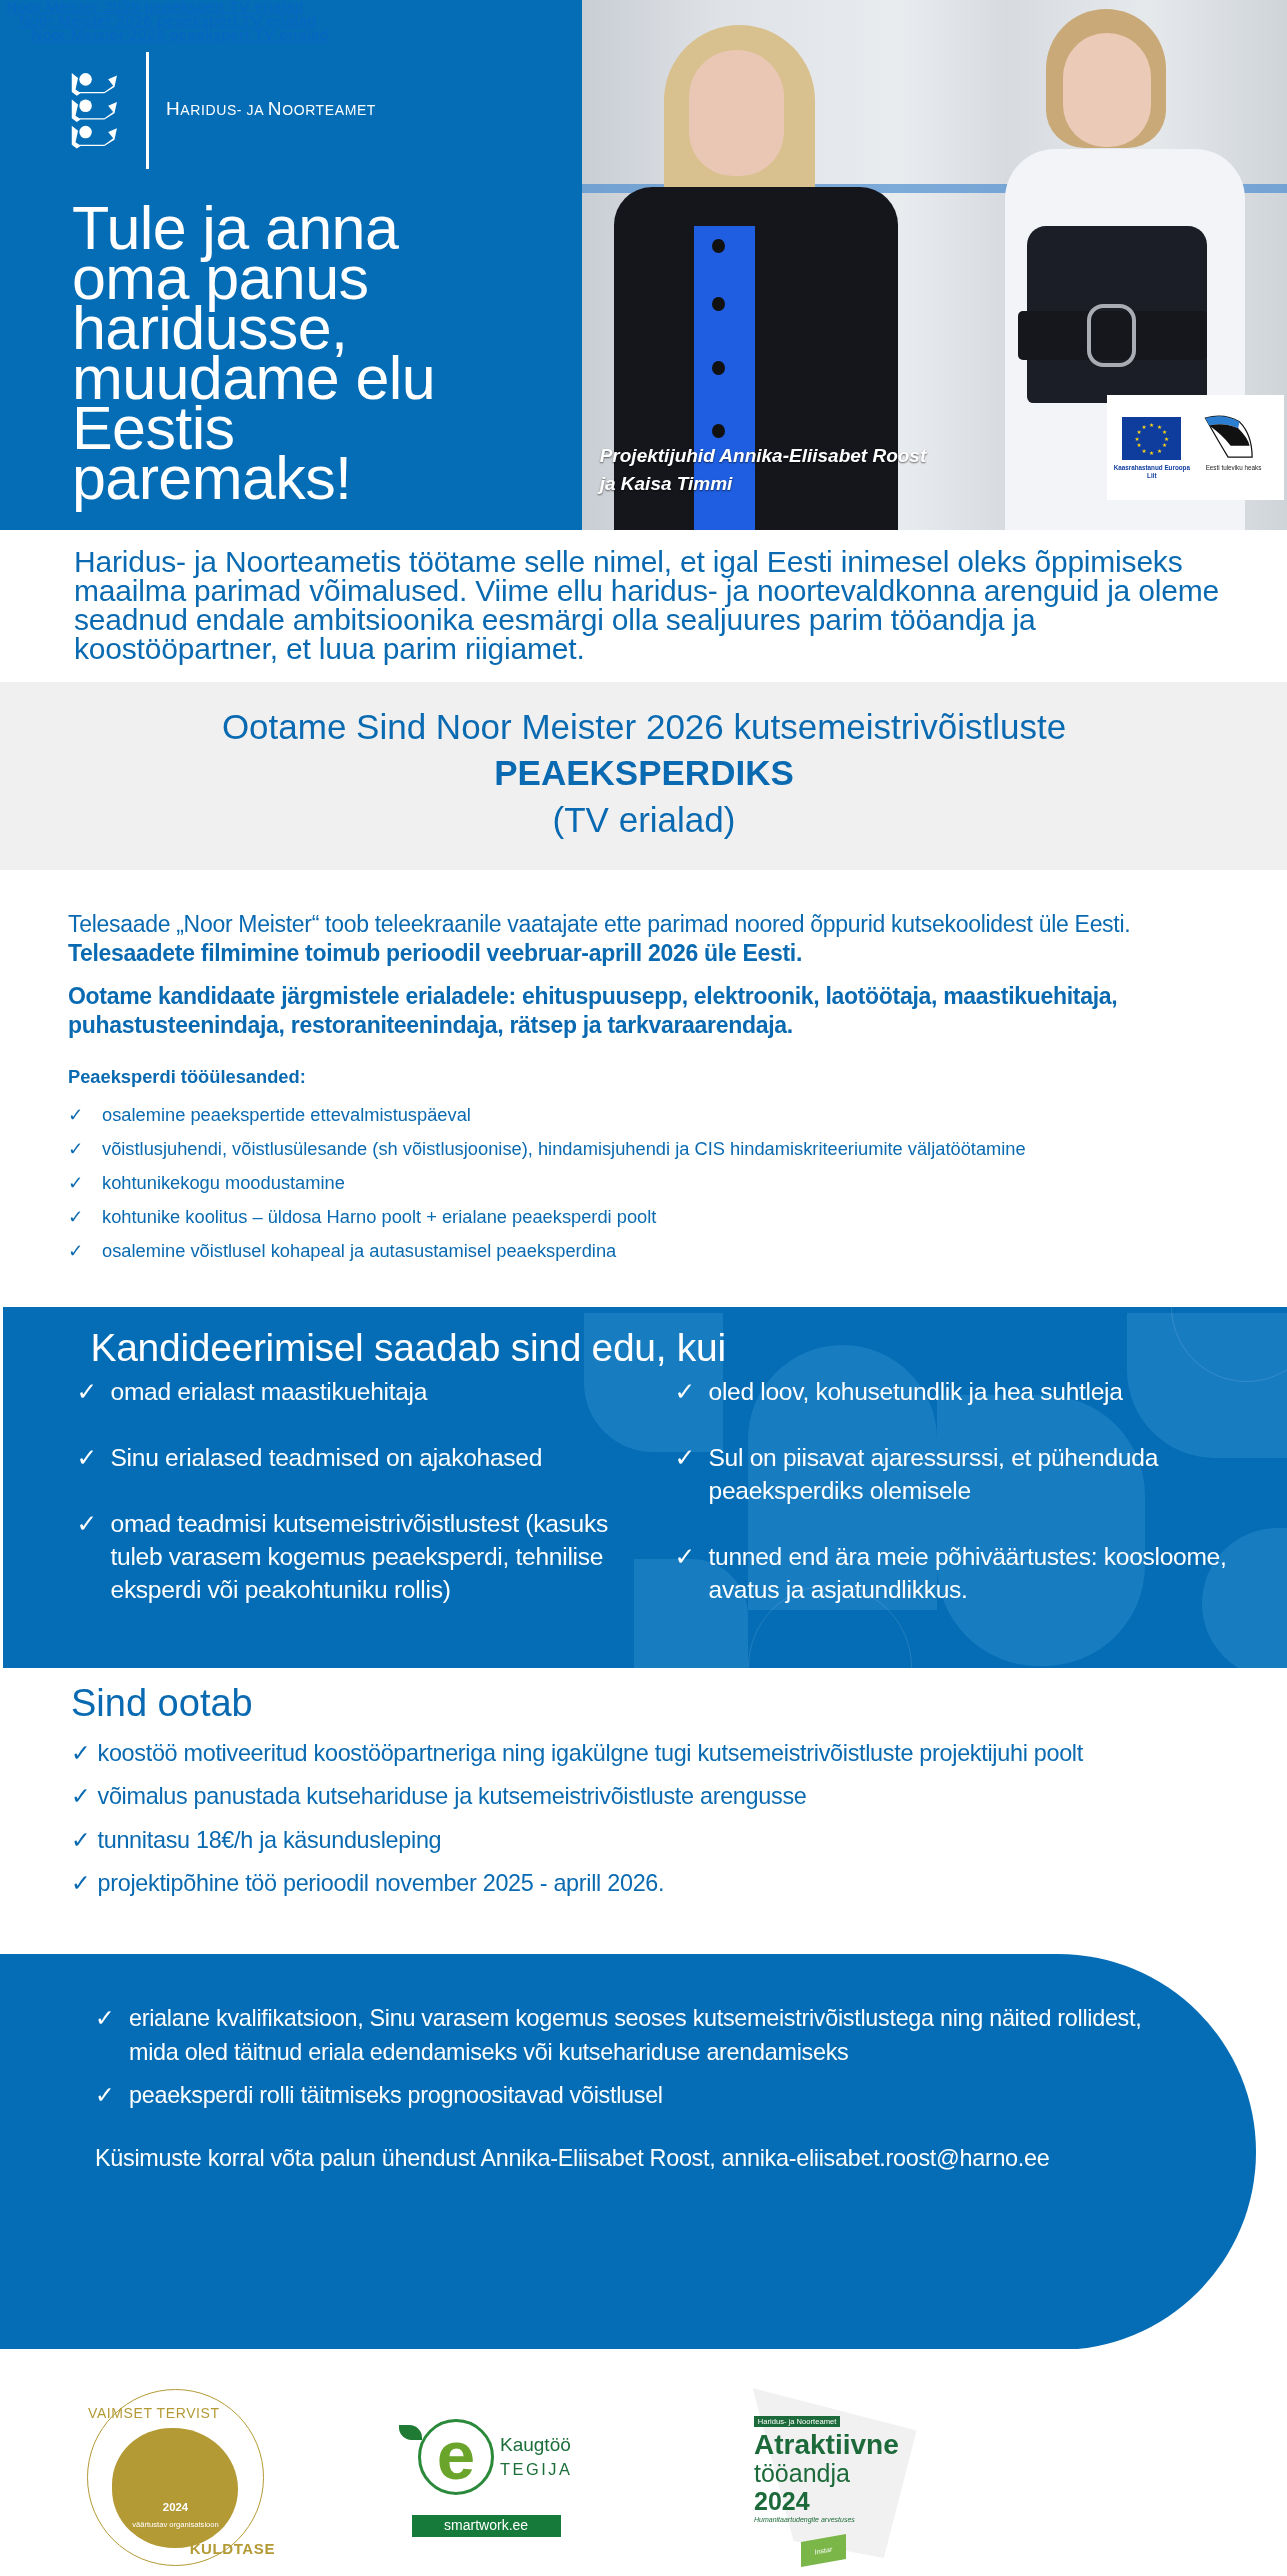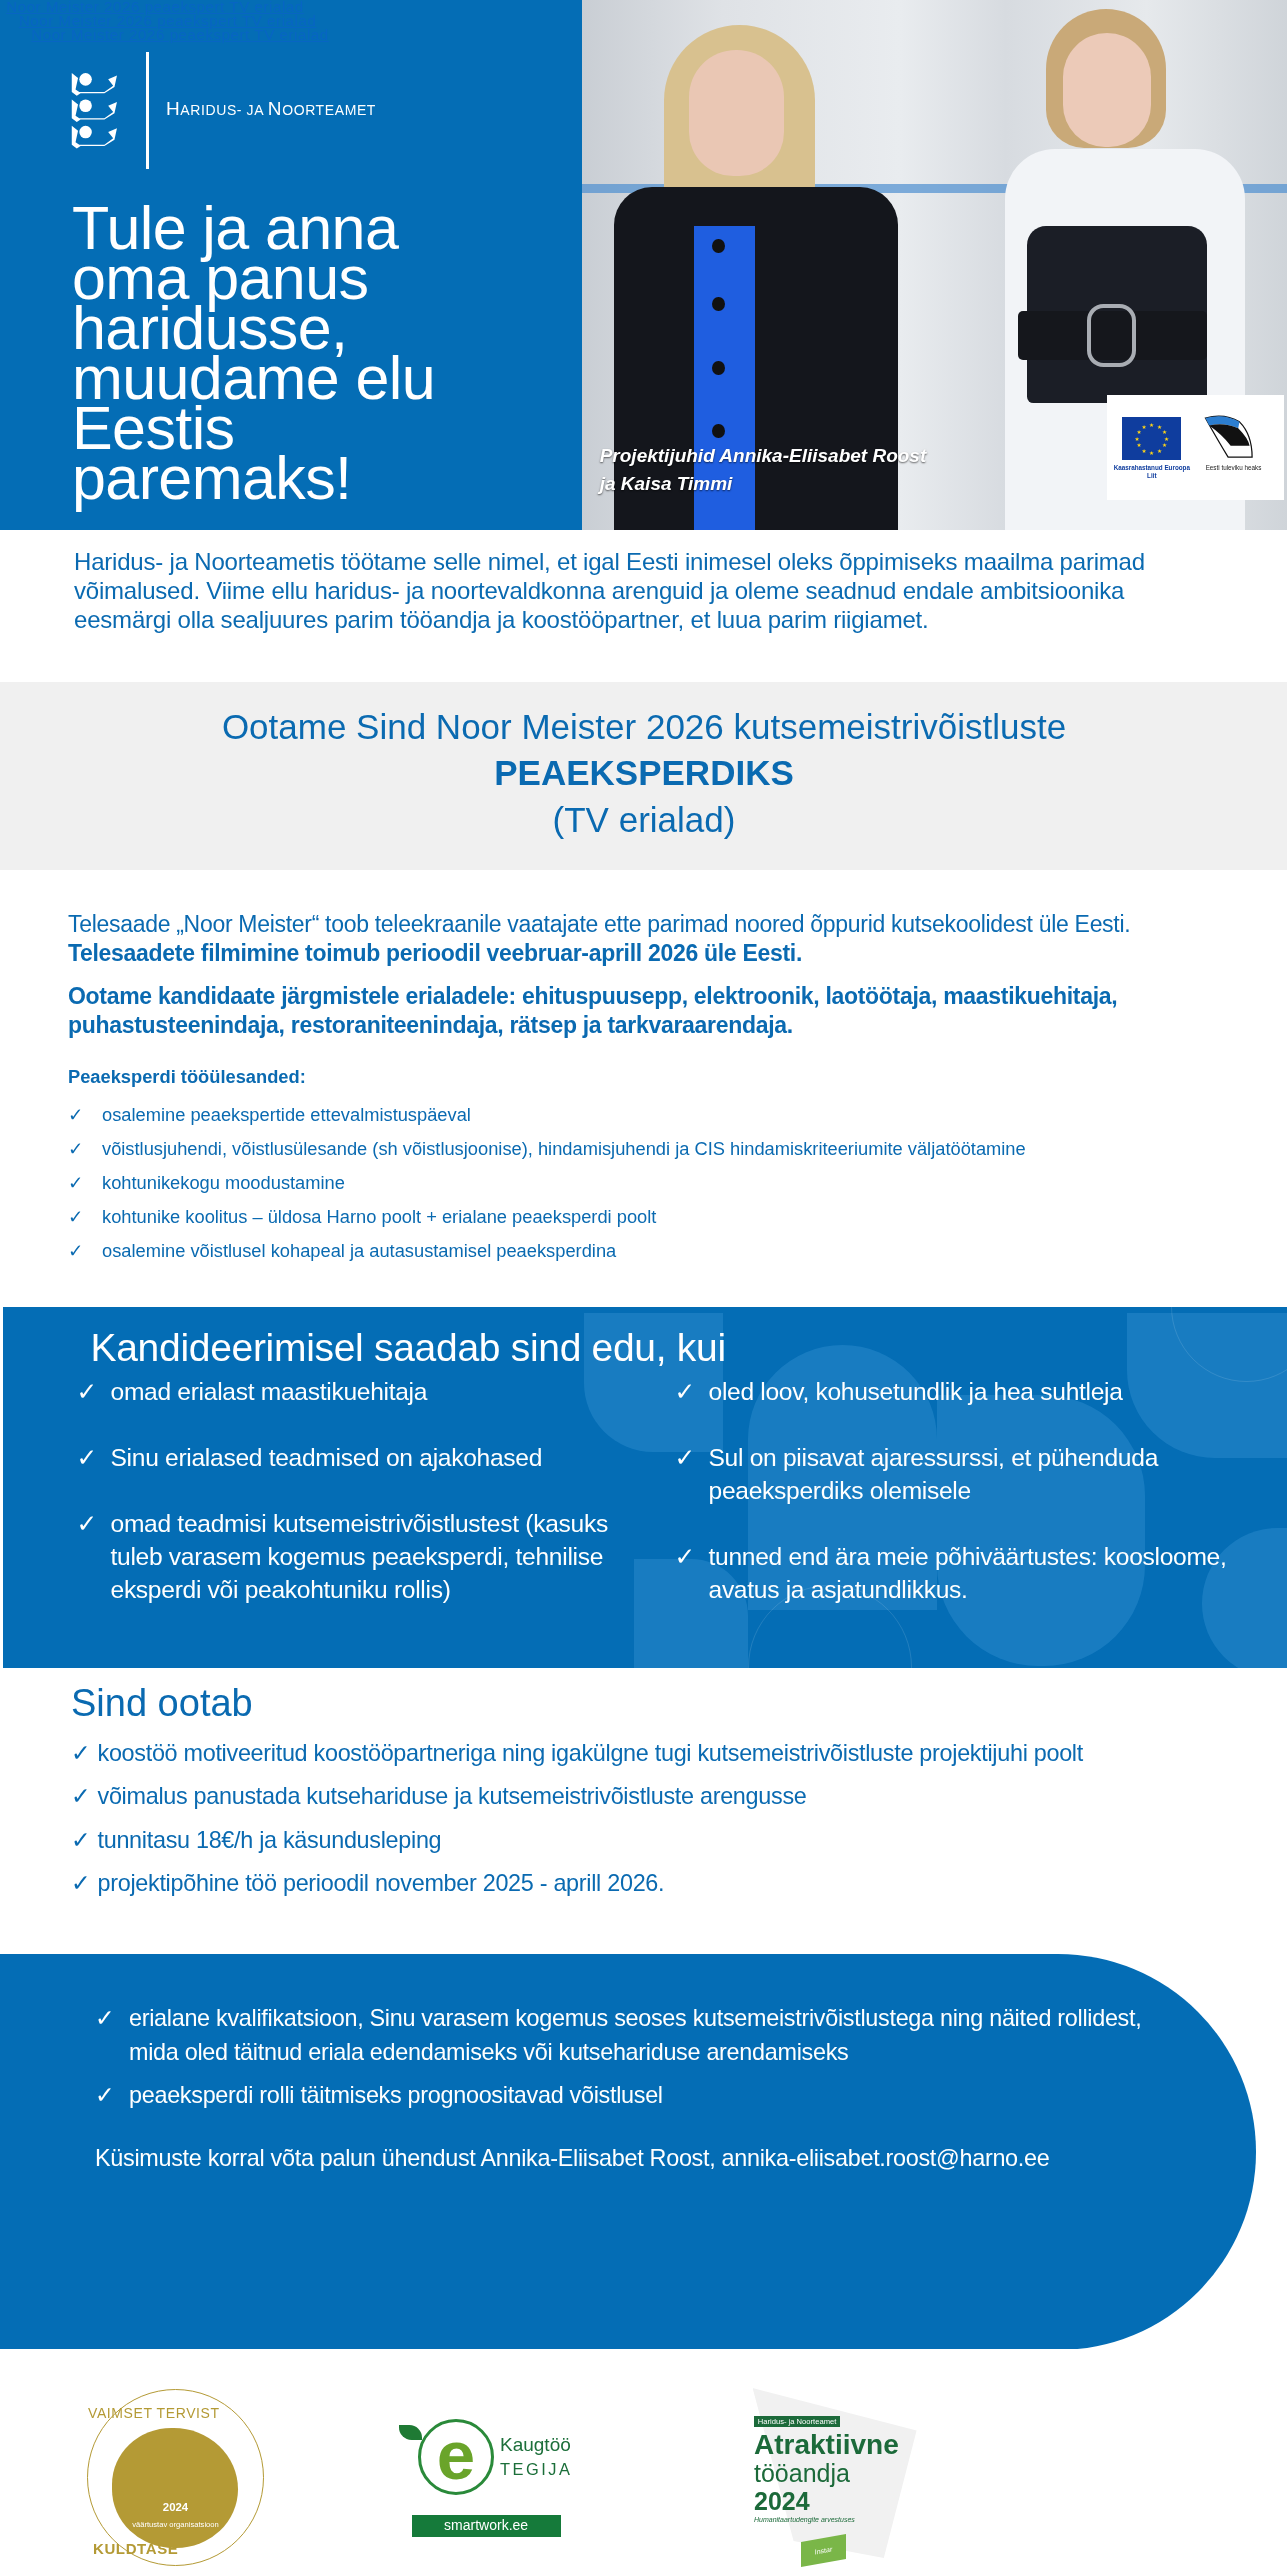--- a/index.html
+++ b/index.html
@@ -34,21 +34,21 @@
   .photo-caption { position: absolute; left: 17.7px; top: 442px; color: #fff; font-weight: bold; font-style: italic; font-size: 19px; line-height: 28px; text-shadow: 0 0.6px 1.9px rgba(0,0,0,.6); }
   .funding { position: absolute; left: 525px; top: 395px; width: 177px; height: 105px; background: #fff; }
   .eu-flag { position: absolute; left: 15px; top: 21.5px; width: 59px; height: 43px; background: #0f3d9e; }
   .eu-stars { position: absolute; left: 0; top: 0; width: 59px; height: 43px; color: #ffd617; font-size: 5.7px; }
   .eu-stars span { position: absolute; }
   .eu-label { position: absolute; left: 6.3px; top: 69px; width: 77px; text-align: center; font-size: 6.3px; line-height: 7.6px; color: #0f3d9e; font-weight: bold; }
   .ee-flag { position: absolute; left: 92px; top: 17.7px; width: 57px; height: 53px; }
   .ee-label { position: absolute; left: 95px; top: 69px; width: 63px; text-align: center; font-size: 6.3px; line-height: 7.6px; color: #222; }
 
   
-  .intro { position: absolute; left: 74px; top: 547px; width: 1149px; font-size: 24px; line-height: 29px; color: #0a6ab1; letter-spacing: -0.2px; }
+  .intro { position: absolute; left: 74px; top: 547px; width: 1149px; font-size: 30px; line-height: 29px; color: #0a6ab1; letter-spacing: -0.2px; }
 
   
   .banner { position: absolute; left: 0; top: 682px; width: 1288px; height: 188px; background: #f0f0f0; text-align: center; color: #0a6ab1; }
   .banner .l1 { position: absolute; left: 0; width: 100%; top: 21.5px; font-size: 35px; line-height: 45px; }
   .banner .l2 { position: absolute; left: 0; width: 100%; top: 68px; font-size: 35px; line-height: 45px; font-weight: bold; }
   .banner .l3 { position: absolute; left: 0; width: 100%; top: 115px; font-size: 35px; line-height: 45px; }
 
   
   .tv { position: absolute; left: 68px; top: 910px; width: 1212px; color: #0a6ab1; }
   .tv .p1 { font-size: 23px; line-height: 29px; letter-spacing: -0.3px; }
@@ -85,21 +85,21 @@
   .apply .p2 { margin-top: 8.8px; }
   .apply .contact { margin-top: 29px; }
 
   
   .footer { position: absolute; left: 0; top: 2349px; width: 1288px; height: 227px; background: #fff; }
   .badge-mh { position: absolute; left: 87px; top: 40px; width: 177px; height: 177px; border-radius: 50%; border: 1.9px solid #b49a35; background: #fff; }
   .badge-mh .inner { position: absolute; left: 24px; top: 38px; width: 126px; height: 120px; border-radius: 48% 52% 50% 50%; background: #b49a35; }
   .badge-mh .t-top { position: absolute; left: 0; top: 15px; width: 100%; text-align: left; color: #b49a35; font-size: 14px; letter-spacing: 0.6px; }
   .badge-mh .t-year { position: absolute; left: 0; top: 111px; width: 100%; text-align: center; color: #fff; font-size: 11.4px; font-weight: bold; }
   .badge-mh .t-org { position: absolute; left: 0; top: 130px; width: 100%; text-align: center; color: #fff; font-size: 7.6px; }
-  .badge-mh .t-bot { position: absolute; left: 5px; top: 150px; width: 100%; text-align: left; color: #b49a35; font-size: 15px; font-weight: bold; letter-spacing: 0.6px; }
+  .badge-mh .t-bot { position: absolute; left: 12px; top: 150px; width: 100%; text-align: right; color: #b49a35; font-size: 15px; font-weight: bold; letter-spacing: 0.6px; }
   .sw { position: absolute; left: 399px; top: 57px; width: 164px; height: 145px; }
   .sw .e { position: absolute; left: 19px; top: 12.6px; width: 76px; height: 76px; border-radius: 50%; border: 3.2px solid #2a8a3a; color: #6aa42a; font-size: 69px; line-height: 67px; text-align: center; font-weight: bold; }
   .sw .leaf { position: absolute; left: 0; top: 19px; width: 23px; height: 15px; border-radius: 0 12.6px 0 12.6px; background: #1f7a34; }
   .sw .k1 { position: absolute; left: 101px; top: 28px; font-size: 19px; color: #1c6f3a; }
   .sw .k2 { position: absolute; left: 101px; top: 54px; font-size: 16.4px; letter-spacing: 2.5px; color: #1c6f3a; }
   .sw .bar { position: absolute; left: 12.6px; top: 109px; width: 149px; height: 21.5px; background: #157a3a; color: #fff; text-align: center; font-size: 14px; line-height: 21.5px; }
   .at { position: absolute; left: 740px; top: 26.5px; width: 189px; height: 189px; }
   .at .paper { position: absolute; left: 12.6px; top: 12.6px; width: 164px; height: 170px; background: #f1f1f1; clip-path: polygon(0 0, 100% 25%, 80% 100%, 25% 90%); }
   .at .tag { position: absolute; left: 14px; top: 40px; background: #1c6a3a; color: #fff; font-size: 7.6px; padding: 1.3px 3.8px; }
   .at .t1 { position: absolute; left: 14px; top: 54px; font-size: 28px; font-weight: bold; color: #1c6a3a; line-height: 30px; }

